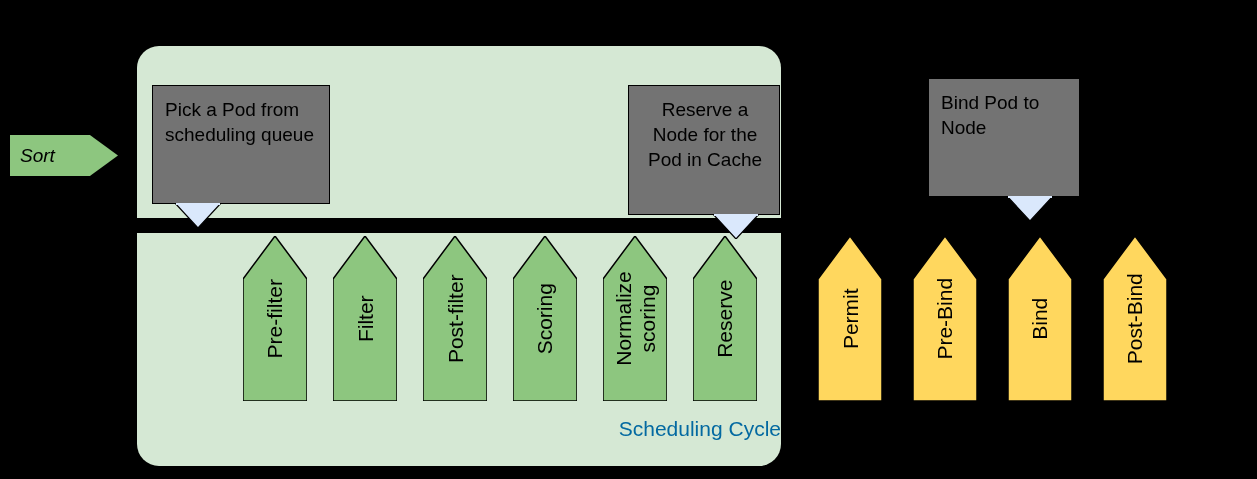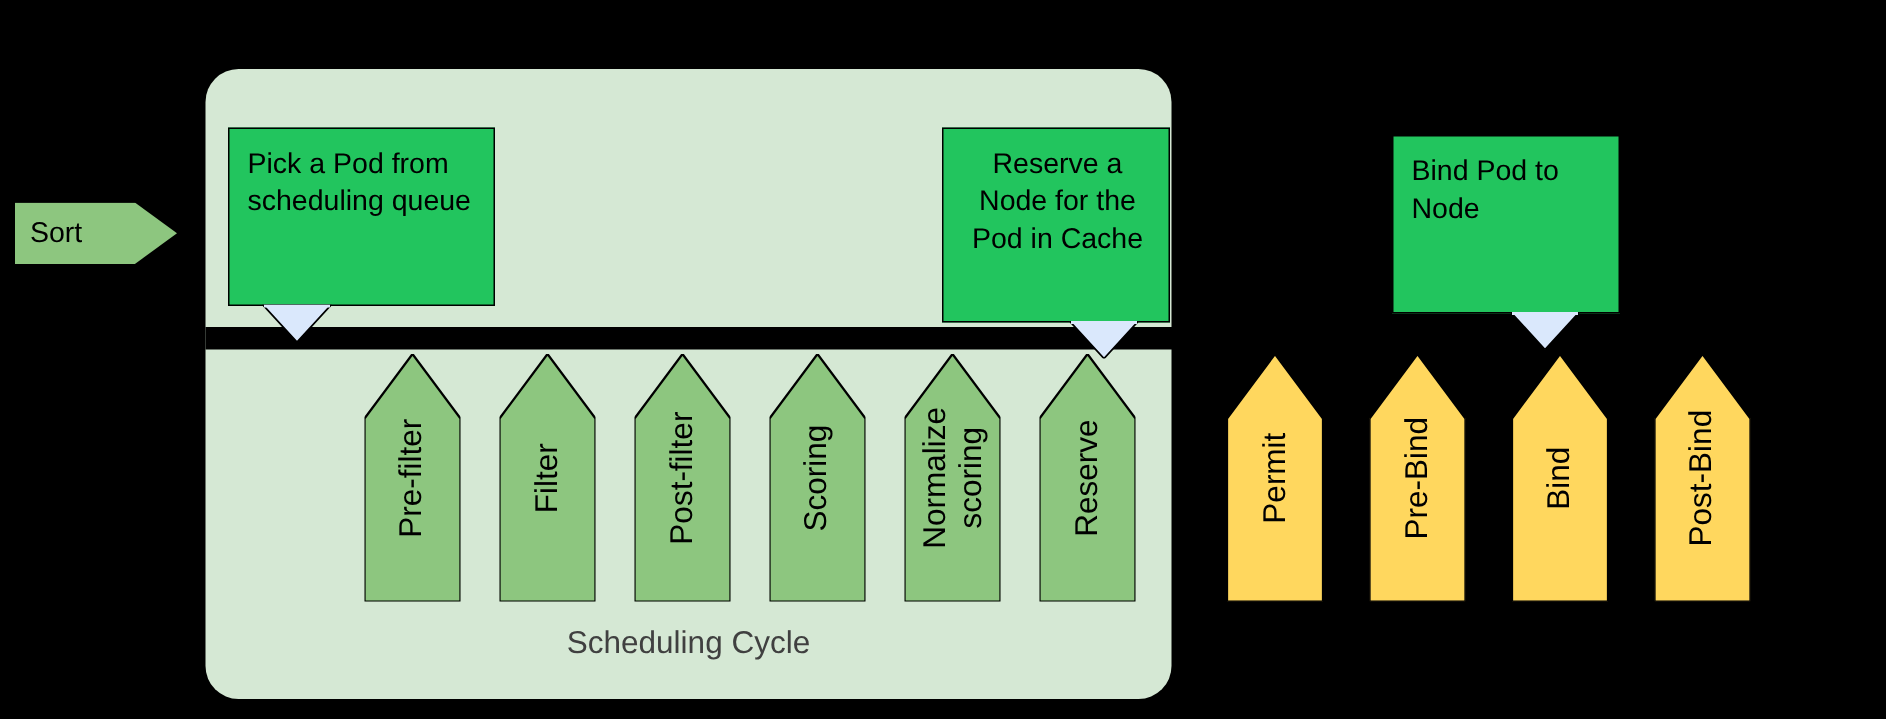--- a/index.html
+++ b/index.html
@@ -6,57 +6,57 @@
   html,body{margin:0;padding:0;background:#000;}
   body{width:1257px;height:479px;overflow:hidden;
        font-family:"Liberation Sans","DejaVu Sans",sans-serif;}
   #stage{position:relative;width:1257px;height:479px;background:#000000;}
 
   
   .sort-arrow{
     position:absolute;left:10px;top:135px;width:108px;height:41px;
     background:#8DC67F;
     clip-path:polygon(0% 0%,74% 0%,100% 50%,74% 100%,0% 100%);
-    display:flex;align-items:center;
+    display:flex;align-items:center;font-style:italic;
   }
   .sort-arrow .txt{
     font-size:19px;color:#000;padding-left:10px;line-height:1;white-space:nowrap;
   }
 
   
   .panel{position:absolute;top:46px;height:420px;border-radius:22px;}
   #scheduling-panel{left:137px;width:644px;background:#D5E8D4;}
   #binding-panel{left:810px;width:433px;background:#FFF2CC;}
 
   .panel-label{
-    position:absolute;bottom:26px;left:0;width:100%;text-align:center;
-    font-size:21px;color:#404040;line-height:1.1;
+    position:absolute;bottom:26px;left:0;width:100%;text-align:right;
+    font-size:21px;color:#0369a1;line-height:1.1;
   }
 
   
   .timeline{position:absolute;left:137px;top:218px;height:15px;background:#000;}
   #timeline-bar{width:1068px;}
   #timeline-head{
     position:absolute;left:1135px;top:196px;width:95px;height:59px;background:#000;
     clip-path:polygon(0% 0%,100% 50%,0% 100%);
   }
 
   
-  .callout{position:absolute;background:#22c55e;border:1px solid #000;box-sizing:border-box;}
+  .callout{position:absolute;background:#737373;border:1px solid #000;box-sizing:border-box;}
   .callout .ctext{
     position:absolute;left:12px;top:11px;right:10px;
     font-size:19px;color:#000;line-height:1.32;
   }
   
   .tail-edge{position:absolute;bottom:-24px;width:46px;height:24px;pointer-events:none;}
   .tail-edge svg{display:block;}
 
   #callout-pick   {left:152px;top:85px;width:178px;height:119px;}
   #callout-reserve{left:628px;top:85px;width:152px;height:130px;text-align:center;}
-  #callout-bind   {left:928px;top:90px;width:152px;height:119px;padding-left:48px;}
+  #callout-bind   {left:928px;top:78px;width:152px;height:119px;padding-left:48px;}
 
   
   .stage-pent{
     position:absolute;box-sizing:border-box;
     display:flex;align-items:center;justify-content:center;
   }
   .stage-pent .shape{
     position:absolute;inset:0;
     clip-path:polygon(50% 0%,100% 26%,100% 100%,0% 100%,0% 26%);
   }

